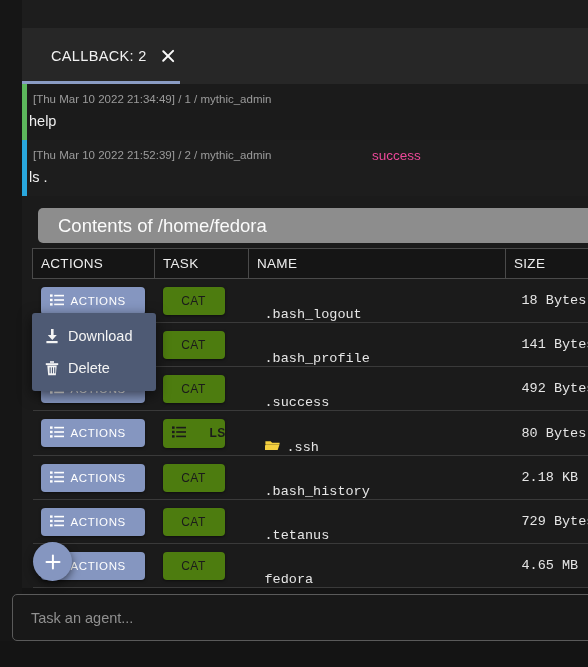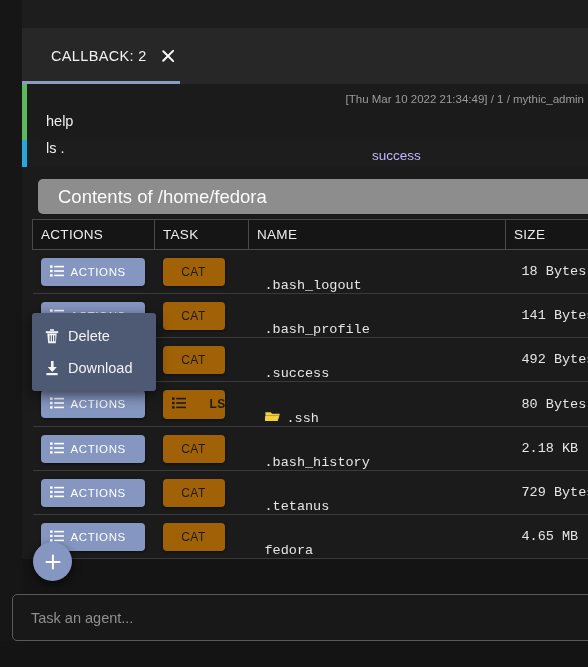--- a/index.html
+++ b/index.html
@@ -75,35 +75,34 @@
   .task-entry { position: relative; background: #1b1b1b; }
   .task-entry.alt { background: #1d1d1d; }
   .task-accent {
     position: absolute; left: 0; top: 0;
     width: 5px; height: 100%;
   }
   .task-meta {
     display: flex; align-items: baseline;
     padding: 9px 4px 0 11px;
     height: 29px;
-    justify-content: flex-end;
   }
   .task-meta-text {
     color: #9c9c9c;
     font-size: 11.5px;
     white-space: nowrap;
   }
   .task-status {
     position: absolute;
     left: 350px; top: 8px;
-    color: #c4b5fd;
+    color: #ec4899;
     font-size: 13.5px;
   }
   .task-cmd {
-    padding: 0 0 11px 24px;
+    padding: 0 0 11px 7px;
     color: #efefef;
     font-size: 14.5px;
   }
 
   
   .output-block {
     position: relative;
     background: #1b1b1b;
     padding: 12px 0 0 0;
   }
@@ -166,21 +165,21 @@
   }
   .btn-actions {
     background: #8596c0;
     color: #ffffff;
     font-size: 11.5px;
     letter-spacing: .6px;
     padding: 7px 12px 7px 9px;
     width: 104px;
   }
   .btn-task {
-    background: #a16207;
+    background: #4d7c0f;
     color: #1b1b1b;
     font-size: 12px;
     letter-spacing: .5px;
     padding: 7px 12px;
     width: 62px;
     justify-content: center;
   }
   .btn-task.with-icon { justify-content: flex-start; padding-left: 9px; gap: 24px; font-weight: bold; }
 
   
@@ -289,20 +288,23 @@
     <div class="task-entry">
       <div class="task-accent" style="background:#5cb85c"></div>
       <div class="task-meta">
         <span class="task-meta-text">[Thu Mar 10 2022 21:34:49] / 1 / mythic_admin</span>
       </div>
       <div class="task-cmd">help</div>
     </div>
 
     <div class="task-entry alt">
       <div class="task-accent" style="background:#29a7dd"></div>
+      <div class="task-meta">
+        <span class="task-meta-text">[Thu Mar 10 2022 21:52:39] / 2 / mythic_admin</span>
+      </div>
       <span class="task-status">success</span>
       <div class="task-cmd">ls .</div>
 
       <div class="output-block">
         <div class="contents-bar">
           <span class="contents-title">Contents of /home/fedora</span>
         </div>
 
         <table class="file-table">
           <colgroup>
@@ -529,41 +531,41 @@
                 </td>
               </tr>
             </tbody>
         </table>
       </div>
     </div>
   </div>
 
   <div class="dropdown">
     <div class="dropdown-item">
+      <span class="icon-dl">
+        <svg viewBox="0 0 14 15" width="14" height="15" aria-hidden="true">
+          <path d="M6 0 h2.6 v6 h3.2 L7.3 11 L2.8 6 H6 Z" fill="#f4f4f4"></path>
+          <rect x="1.4" y="12" width="11.2" height="2.2" fill="#f4f4f4"></rect>
+        </svg>
+      </span>
+      <span>Download</span>
+    </div>
+    <div class="dropdown-item">
       <span class="icon-trash">
         <svg viewBox="0 0 14 15" width="14" height="15" aria-hidden="true">
           <rect x="0.8" y="2.2" width="12.4" height="1.9" fill="#f4f4f4"></rect>
           <rect x="5" y="0.2" width="4" height="1.6" fill="#f4f4f4"></rect>
           <path d="M2.3 4.6 h9.4 l-0.9 9.6 h-7.6 Z" fill="#f4f4f4"></path>
           <rect x="4.6" y="6.3" width="1.1" height="6" fill="#4e5a74"></rect>
           <rect x="6.9" y="6.3" width="1.1" height="6" fill="#4e5a74"></rect>
           <rect x="9.2" y="6.3" width="1.1" height="6" fill="#4e5a74"></rect>
         </svg>
       </span>
       <span>Delete</span>
     </div>
-    <div class="dropdown-item">
-      <span class="icon-dl">
-        <svg viewBox="0 0 14 15" width="14" height="15" aria-hidden="true">
-          <path d="M6 0 h2.6 v6 h3.2 L7.3 11 L2.8 6 H6 Z" fill="#f4f4f4"></path>
-          <rect x="1.4" y="12" width="11.2" height="2.2" fill="#f4f4f4"></rect>
-        </svg>
-      </span>
-      <span>Download</span>
-    </div>
   </div>
 
   <div class="fab" title="">
     <span></span>
   </div>
 
   <div class="task-input-wrap">
     <input class="task-input" type="text" placeholder="Task an agent..." style="">
   </div>
   <div class="bottom-fill"></div>

